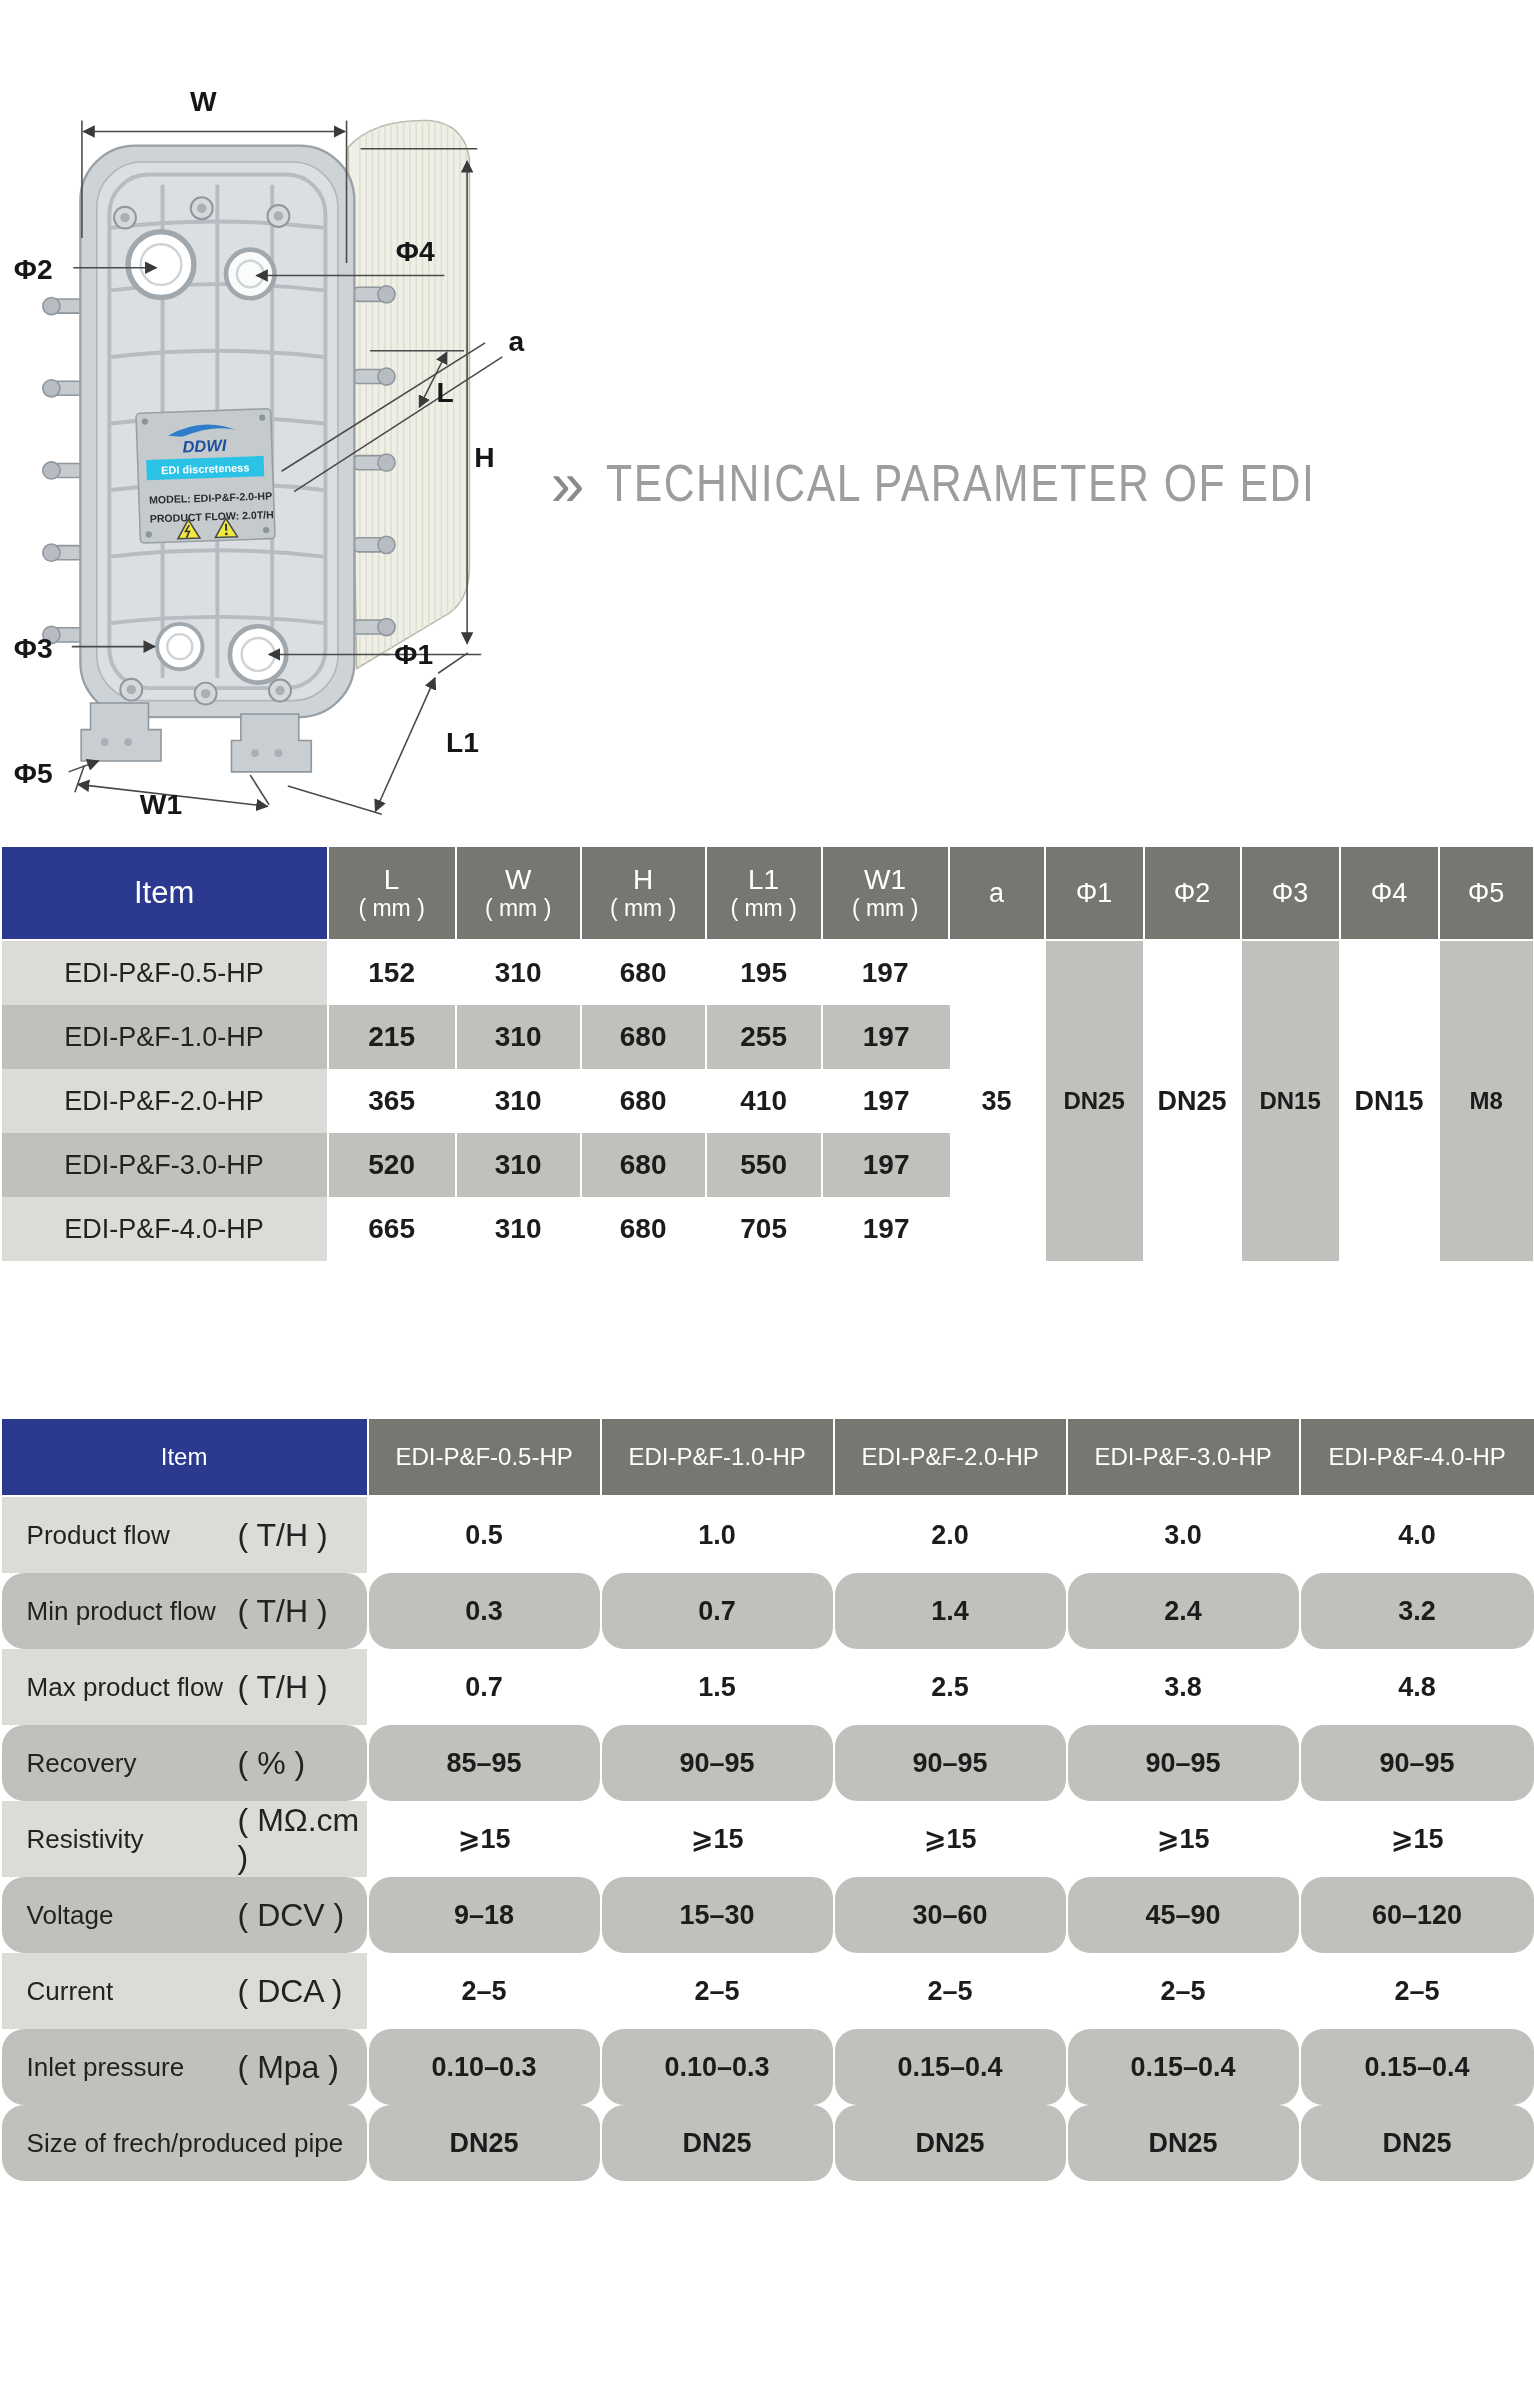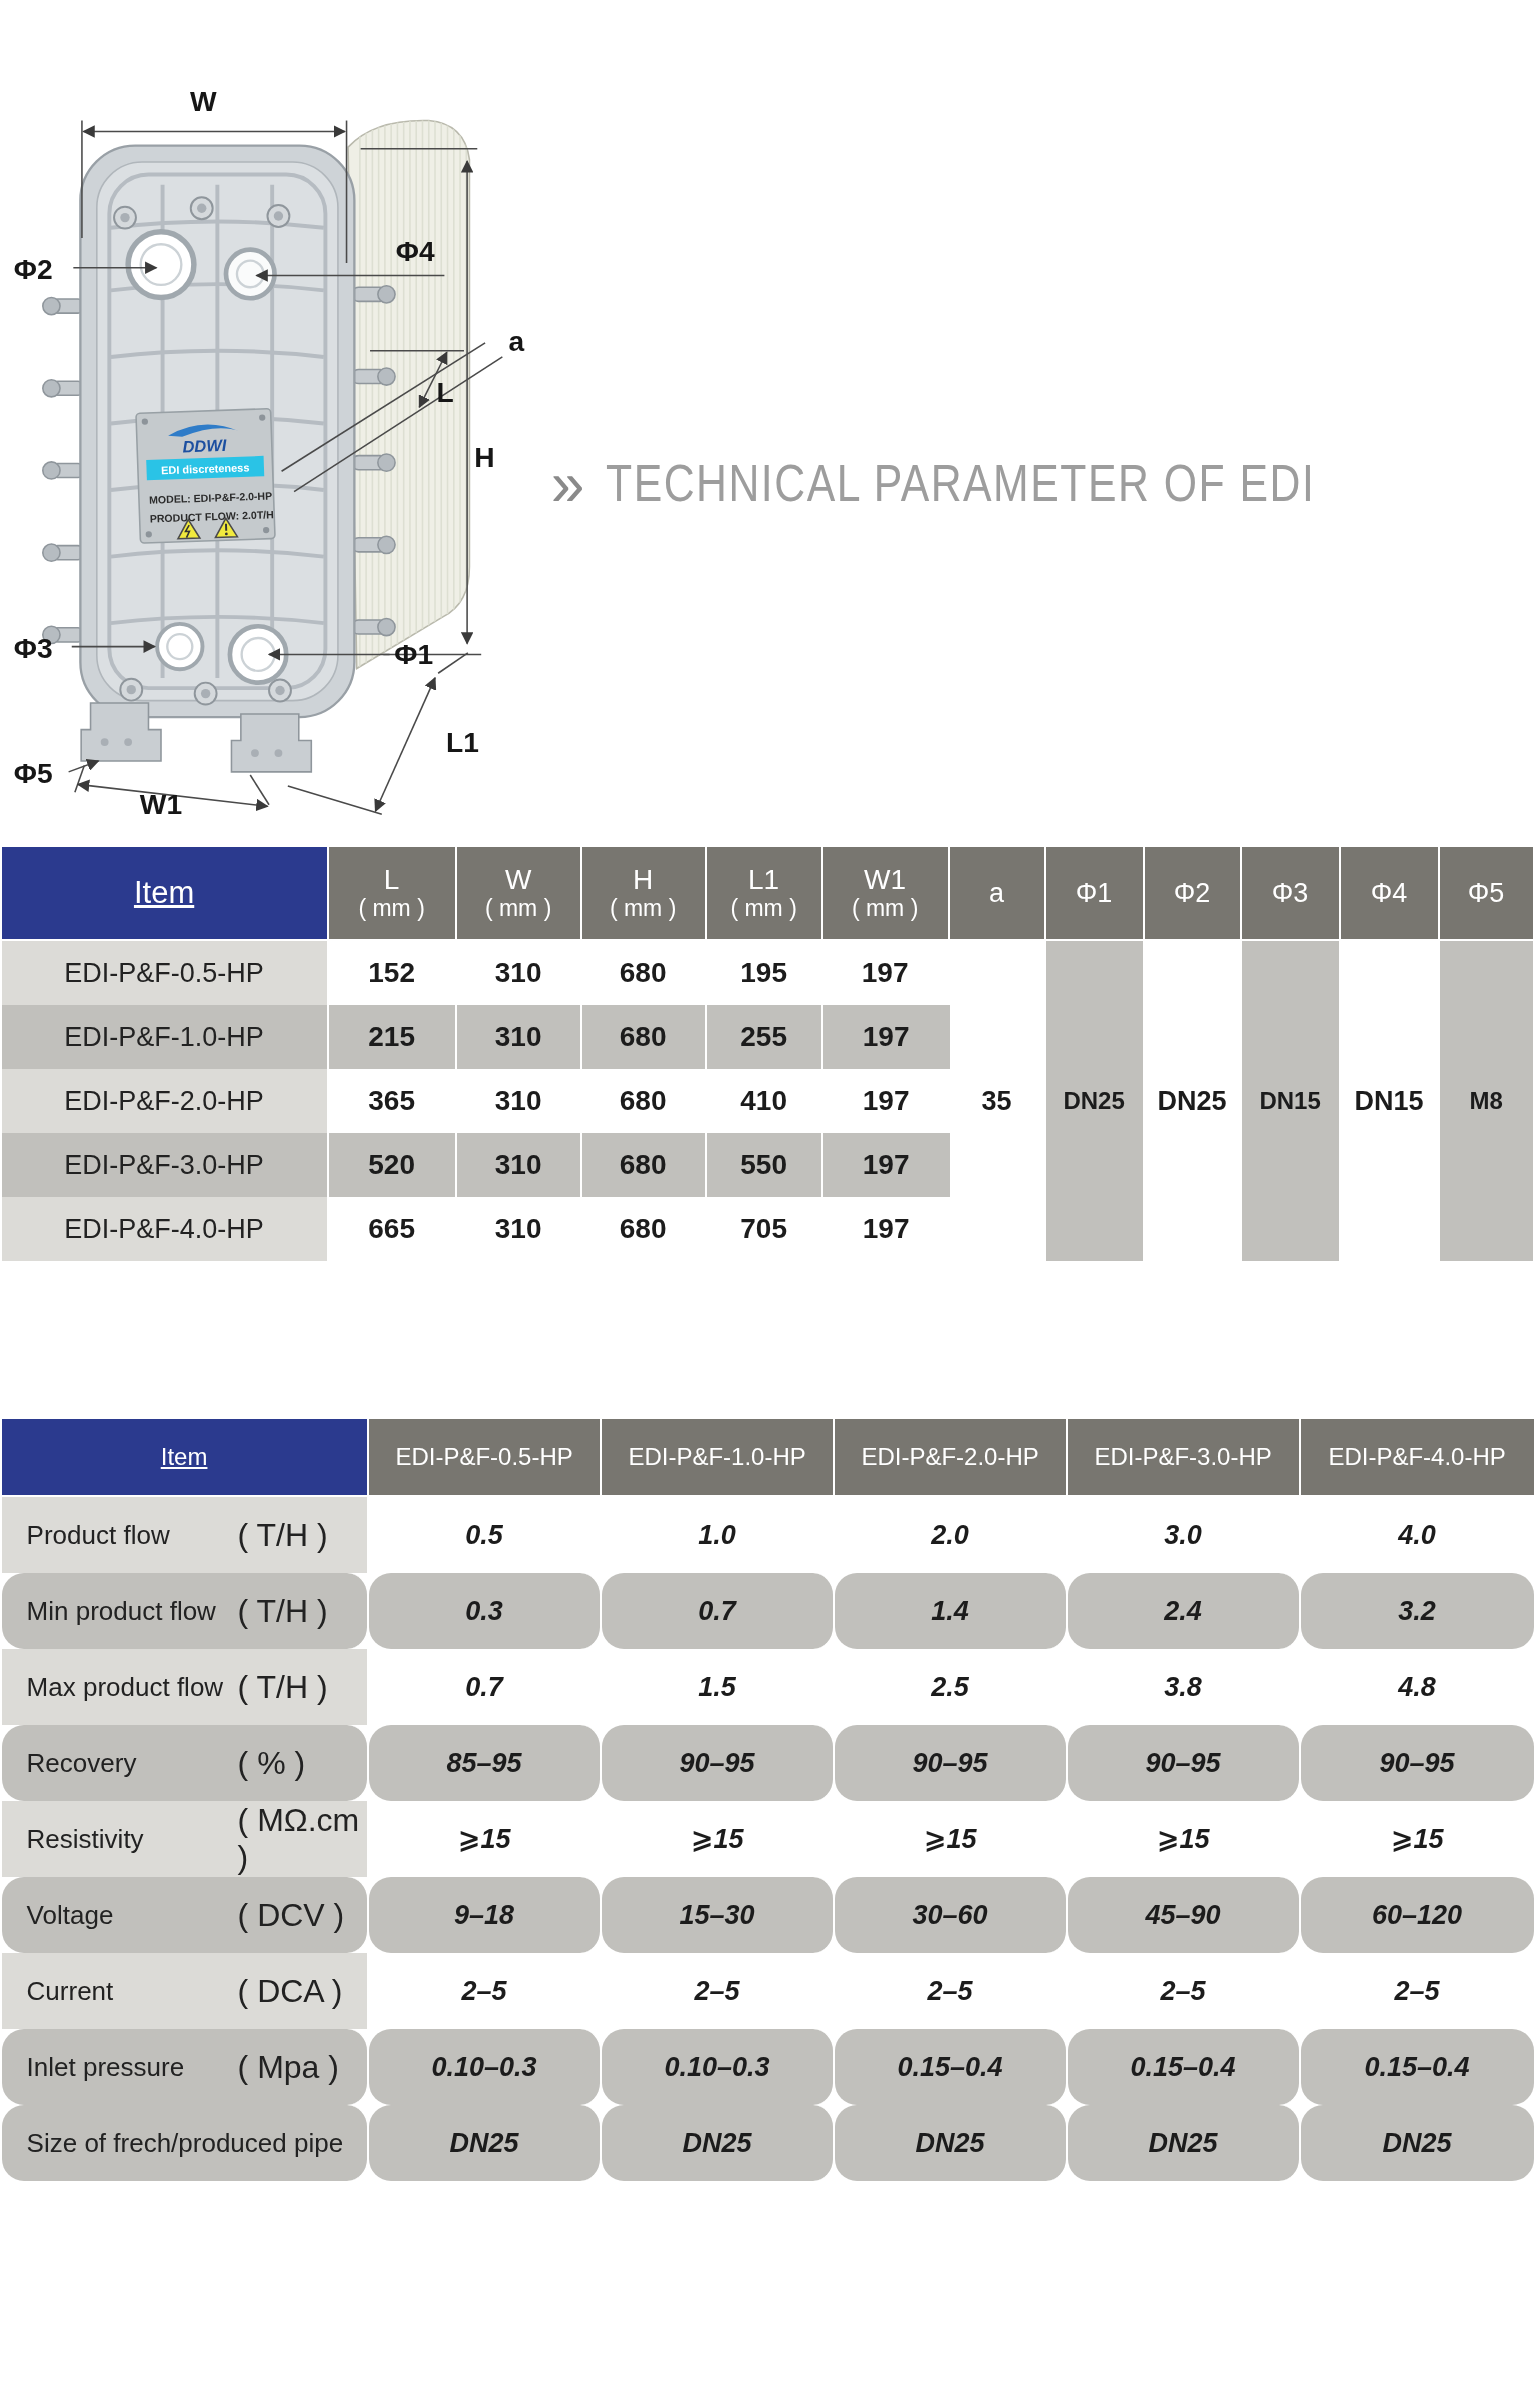--- a/index.html
+++ b/index.html
@@ -17,21 +17,21 @@
   .dimlabel{font-size:36px;font-weight:700;fill:#161616;}
   .plate-brand{font-size:21px;font-weight:700;font-style:italic;fill:#1c4fa0;text-anchor:middle;}
   .plate-strip{font-size:14px;font-weight:700;fill:#ffffff;text-anchor:middle;}
   .plate-line{font-size:13.5px;font-weight:700;fill:#2b2b2b;}
 
   
   table{border-collapse:separate;border-spacing:0;table-layout:fixed;position:absolute;}
   th,td{padding:0;margin:0;border-right:2.3px solid #fff;text-align:center;vertical-align:middle;overflow:hidden;}
   tr > *:last-child{border-right:none;}
   thead th{background:#787670;color:#fff;font-weight:400;border-bottom:2.3px solid #fff;}
-  th.item{background:#2b3a8e;font-size:31px;text-decoration:underline;}
+  th.item{background:#2b3a8e;font-size:31px;}
 
   
   .t1{left:1.6px;top:847px;width:1530px;}
   .t1 thead th{height:92px;}
   .t1 .hletter{display:block;font-size:28px;line-height:1.12;}
   .t1 .hunit{display:block;font-size:23px;line-height:1.12;}
   .t1 .hphi{font-size:27px;}
   .t1 tbody td{height:64px;font-size:28px;font-weight:700;color:#1c1c1c;}
   .t1 td.item{font-size:27px;font-weight:400;color:#222;}
   .t1 tr.light td.item{background:#dcdbd7;}
@@ -40,21 +40,21 @@
   .t1 td.sw{background:#fff;font-size:27px;}
   .t1 td.sg{background:#c1c0bc;font-size:24px;}
 
   
   .t2{left:1.6px;top:1419px;width:1530px;}
   .t2 thead th{height:76px;font-size:24px;}
   .t2 tbody td{height:76px;}
   .t2 td.label{position:relative;text-align:left;padding-left:25px;font-size:26px;color:#222;}
   .t2 .rname{display:inline-block;white-space:pre-line;line-height:1.15;text-align:right;}
   .t2 .runit{position:absolute;left:236px;top:50%;transform:translateY(-50%);font-size:32px;}
-  .t2 td.val{font-weight:700;font-size:27px;color:#1c1c1c;font-style:italic;}
+  .t2 td.val{font-weight:700;font-size:27px;color:#1c1c1c;}
   .t2 tr.light td.label{background:#dcdbd7;}
   .t2 tr.light td.val{background:#fff;}
   .t2 tr.gray td{background:#c1c0bc;border-radius:22px;}
 </style>
 </head>
 <body>
 
 <div class="page">
 
   <svg class="diagram" viewBox="0 0 700 1010">

